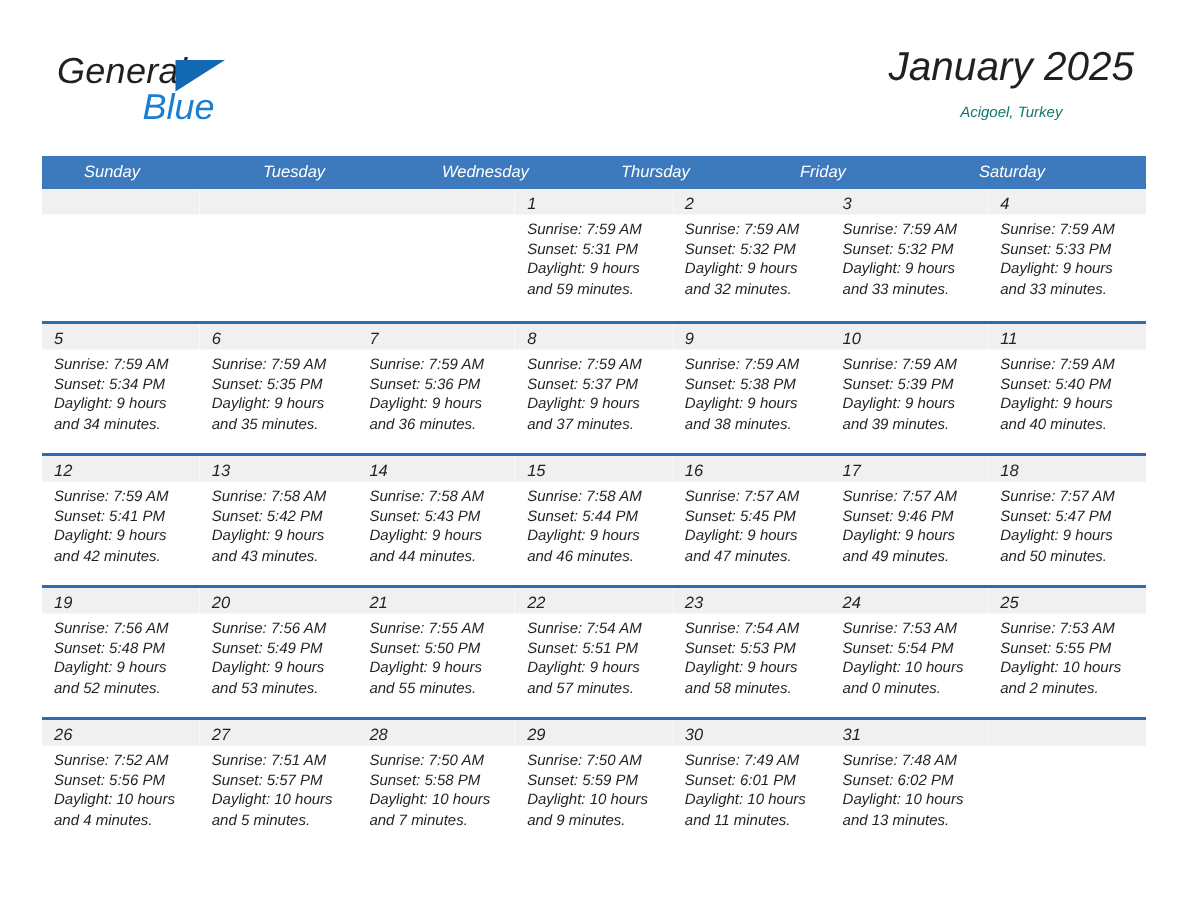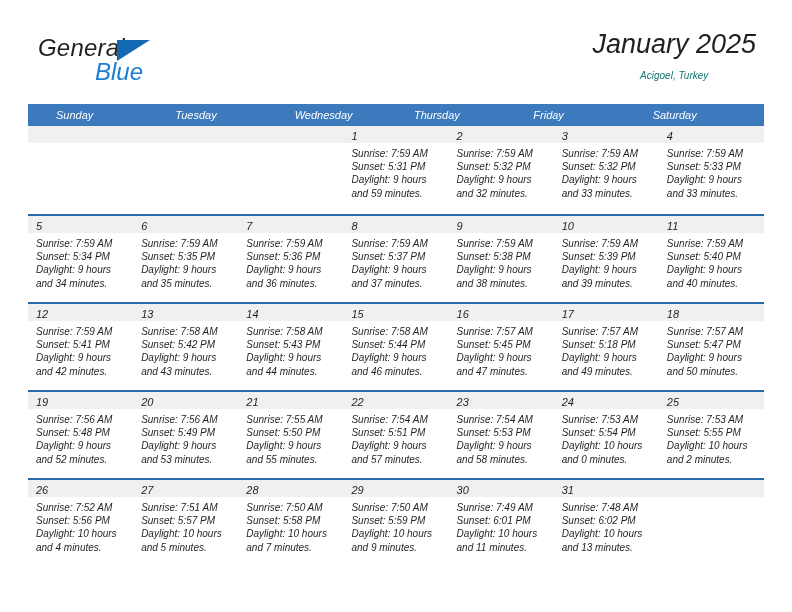--- a/index.html
+++ b/index.html
@@ -332,21 +332,21 @@
               <div>Sunrise: 7:57 AM</div>
               <div>Sunset: 5:45 PM</div>
               <div>Daylight: 9 hours</div>
               <div>and 47 minutes.</div>
             </div>
           </div>
           <div class="daycell">
             <div class="daynum-band"><span class="daynum">17</span></div>
             <div class="dayinfo">
               <div>Sunrise: 7:57 AM</div>
-              <div>Sunset: 5:18 PM</div>
+              <div>Sunset: 9:46 PM</div>
               <div>Daylight: 9 hours</div>
               <div>and 49 minutes.</div>
             </div>
           </div>
           <div class="daycell">
             <div class="daynum-band"><span class="daynum">18</span></div>
             <div class="dayinfo">
               <div>Sunrise: 7:57 AM</div>
               <div>Sunset: 5:47 PM</div>
               <div>Daylight: 9 hours</div>

